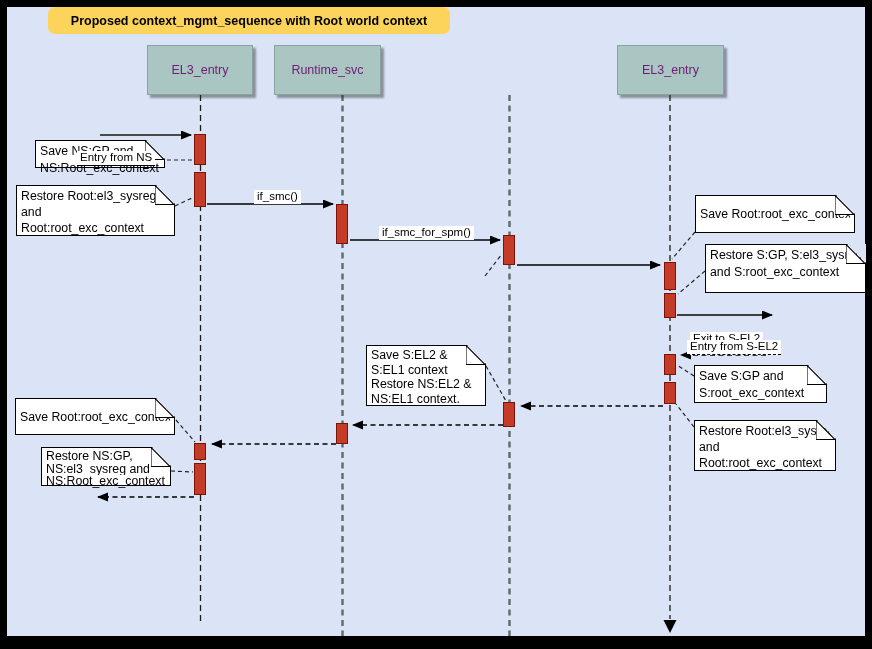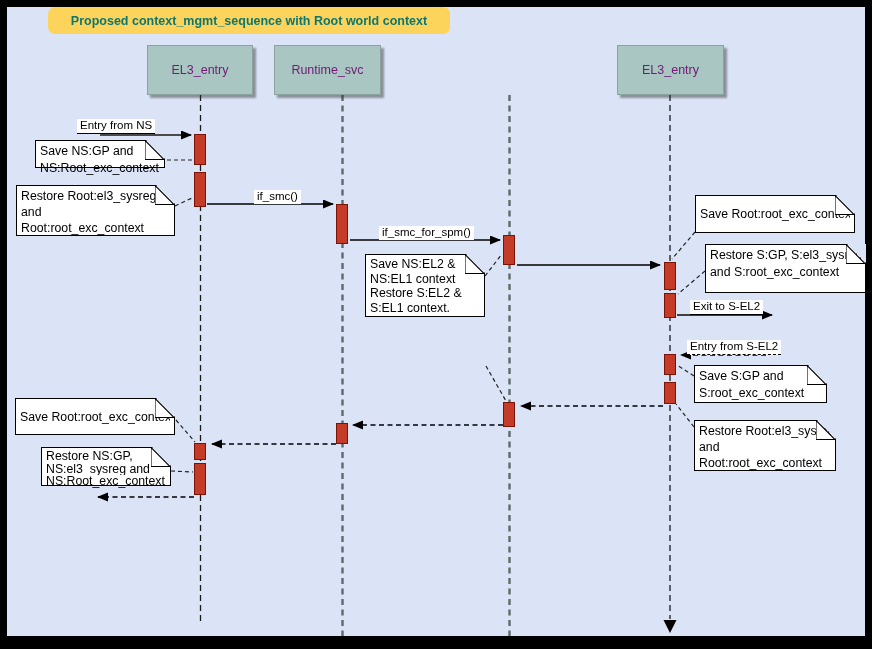--- a/index.html
+++ b/index.html
@@ -1,34 +1,34 @@
 <!DOCTYPE html>
 <html><head>
 <meta charset="utf-8">
 <style>
   html,body{margin:0;padding:0;font-family:"Liberation Sans",sans-serif;}
   #stage{position:relative;width:872px;height:649px;background:#000;overflow:hidden;}
   #canvas{position:absolute;left:7px;top:7px;width:858px;height:629px;background:#dbe4f7;}
   #lines{position:absolute;left:0;top:0;z-index:2;}
   .title{position:absolute;left:48px;top:7px;width:402px;height:27px;background:#fcd45c;
          border-radius:7px;display:flex;align-items:center;justify-content:center;
-         font-size:12.5px;font-weight:bold;color:#0f766e;z-index:3;}
+         font-size:12.5px;font-weight:bold;color:#000000;z-index:3;}
   .head{position:absolute;top:45px;height:50px;background:#a9c6c2;border:1px solid #8ba39f;
         box-shadow:3px 3px 2px rgba(40,40,40,.45);display:flex;align-items:center;justify-content:center;
         font-size:12.5px;color:#701a75;z-index:3;box-sizing:border-box;}
   .act{position:absolute;width:10px;background:#c43c28;border:1.5px solid #7b1206;z-index:4;box-sizing:content-box;}
   .note{position:absolute;background:#fff;border:1px solid #000;z-index:5;font-size:12.3px;
         color:#000;padding:2px 4px;box-sizing:border-box;}
   .note .nl{white-space:nowrap;overflow:hidden;}
   .lh16 .nl{line-height:16px;} .lh17 .nl{line-height:17px;} .lh15 .nl{line-height:14.7px;} .lh13 .nl{line-height:12.6px;}
   .vcenter{display:flex;flex-direction:column;justify-content:center;}
   .nf{position:absolute;top:-1px;right:-1px;}
   .mlabel{position:absolute;background:#fff;font-size:11.5px;color:#000;padding:0 3px 1px 3px;
           white-space:nowrap;z-index:6;line-height:13px;}
-  .ul{border-bottom:1px solid #000;}
+  .ul{border-bottom:1px solid #000;margin-top:32px;}
   .uld{border-bottom:1px dashed #000;}
 </style>
 </head>
 <body>
 
 <div id="stage">
   <div id="canvas"></div>
 
   <svg id="lines" width="872" height="649">
     <defs>
@@ -129,48 +129,48 @@
     </div>
   <div class="note lh16" style="left:16px;top:185px;width:159px;height:51px;">
     <div class="nl">Restore Root:el3_sysreg</div>
     <div class="nl">and</div>
     <div class="nl">Root:root_exc_context</div>
   <svg width="20" height="20" class="nf">
         <path d="M0,-1 L21,-1 L21,20 Z" fill="#dbe4f7"></path>
         <path d="M0,0.5 L19,19.5 L0,19.5 Z" fill="#ffffff" stroke="#000000" stroke-width="1.1"></path>
       </svg>
     </div>
-  <div class="note lh15" style="left:365px;top:254px;width:120px;height:63px;">
-    <div class="nl">Save NS:EL2 &amp;</div>
-    <div class="nl">NS:EL1 context</div>
-    <div class="nl">Restore S:EL2 &amp;</div>
-    <div class="nl">S:EL1 context.</div>
-  <svg width="20" height="20" class="nf">
-        <path d="M0,-1 L21,-1 L21,20 Z" fill="#dbe4f7"></path>
-        <path d="M0,0.5 L19,19.5 L0,19.5 Z" fill="#ffffff" stroke="#000000" stroke-width="1.1"></path>
-      </svg>
-    </div>
   <div class="note vcenter" style="left:695px;top:195px;width:160px;height:38px;">
     <div class="nl">Save Root:root_exc_context</div>
   <svg width="20" height="20" class="nf">
         <path d="M0,-1 L21,-1 L21,20 Z" fill="#dbe4f7"></path>
         <path d="M0,0.5 L19,19.5 L0,19.5 Z" fill="#ffffff" stroke="#000000" stroke-width="1.1"></path>
       </svg>
     </div>
   <div class="note lh17" style="left:705px;top:244px;width:161px;height:49px;">
     <div class="nl">Restore S:GP, S:el3_sysreg</div>
     <div class="nl">and S:root_exc_context</div>
   <svg width="20" height="20" class="nf">
         <path d="M0,-1 L21,-1 L21,20 Z" fill="#dbe4f7"></path>
         <path d="M0,0.5 L19,19.5 L0,19.5 Z" fill="#ffffff" stroke="#000000" stroke-width="1.1"></path>
       </svg>
     </div>
   <div class="note lh17" style="left:694px;top:365px;width:133px;height:38px;">
     <div class="nl">Save S:GP and</div>
     <div class="nl">S:root_exc_context</div>
+  <svg width="20" height="20" class="nf">
+        <path d="M0,-1 L21,-1 L21,20 Z" fill="#dbe4f7"></path>
+        <path d="M0,0.5 L19,19.5 L0,19.5 Z" fill="#ffffff" stroke="#000000" stroke-width="1.1"></path>
+      </svg>
+    </div>
+  <div class="note lh15" style="left:366px;top:345px;width:120px;height:61px;">
+    <div class="nl">Save S:EL2 &amp;</div>
+    <div class="nl">S:EL1 context</div>
+    <div class="nl">Restore NS:EL2 &amp;</div>
+    <div class="nl">NS:EL1 context.</div>
   <svg width="20" height="20" class="nf">
         <path d="M0,-1 L21,-1 L21,20 Z" fill="#dbe4f7"></path>
         <path d="M0,0.5 L19,19.5 L0,19.5 Z" fill="#ffffff" stroke="#000000" stroke-width="1.1"></path>
       </svg>
     </div>
   <div class="note lh16" style="left:694px;top:420px;width:142px;height:51px;">
     <div class="nl">Restore Root:el3_sysreg</div>
     <div class="nl">and</div>
     <div class="nl">Root:root_exc_context</div>
   <svg width="20" height="20" class="nf">

